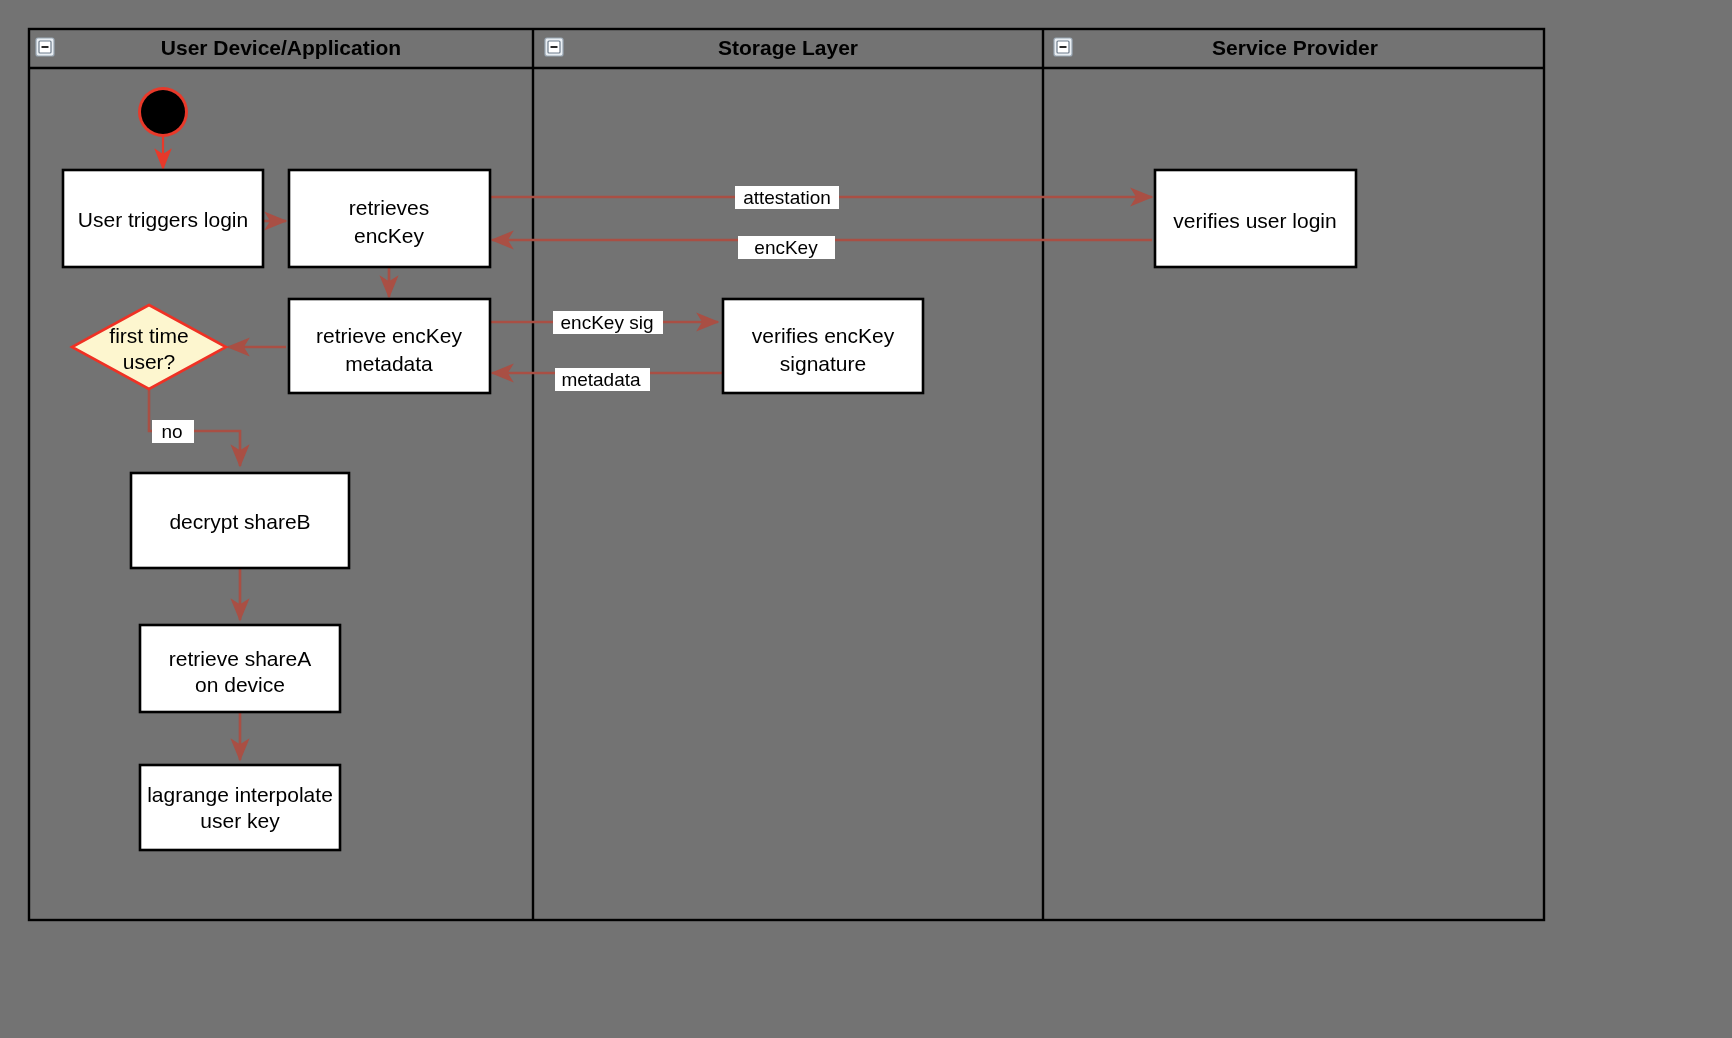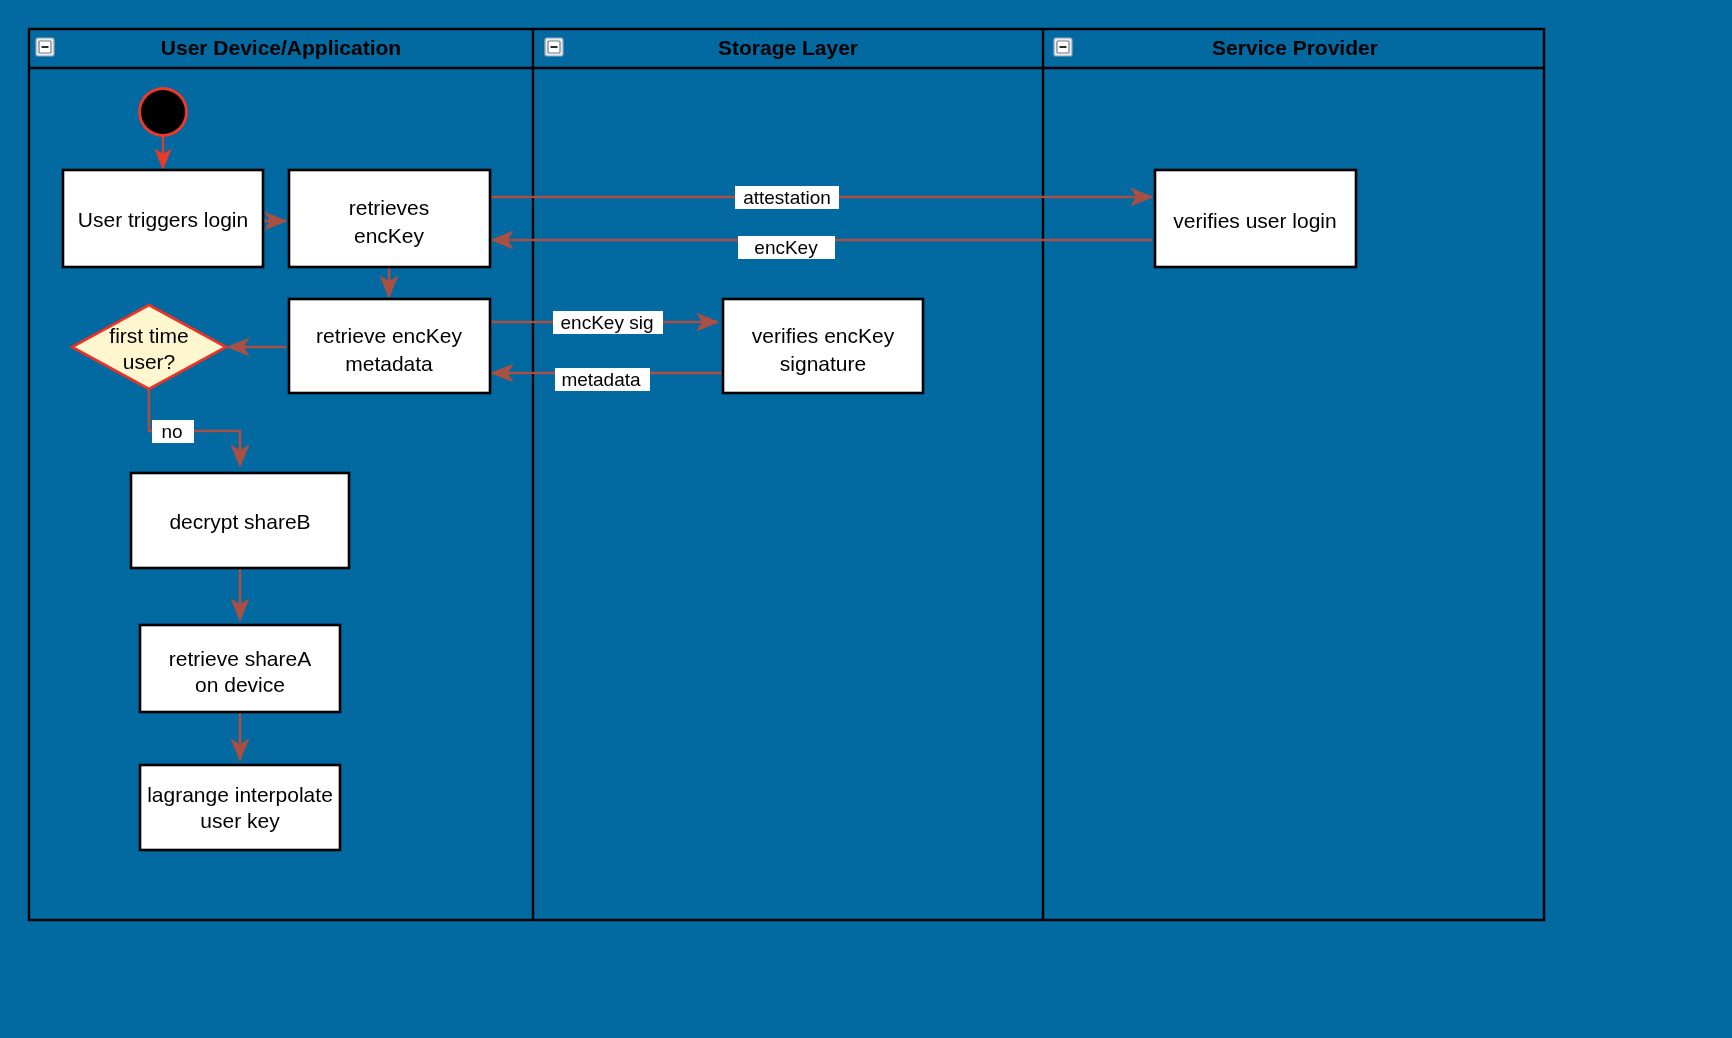--- a/index.html
+++ b/index.html
@@ -11,21 +11,21 @@
   body {
     width: 1732px;
     height: 1038px;
     font-family: "Liberation Sans", sans-serif;
     overflow: hidden;
   }
   #canvas {
     position: relative;
     width: 1732px;
     height: 1038px;
-    background: #0369a1;
+    background: #737373;
   }
   svg.diagram {
     position: absolute;
     left: 0;
     top: 0;
     width: 1732px;
     height: 1038px;
     display: block;
   }
   .lane-title {

